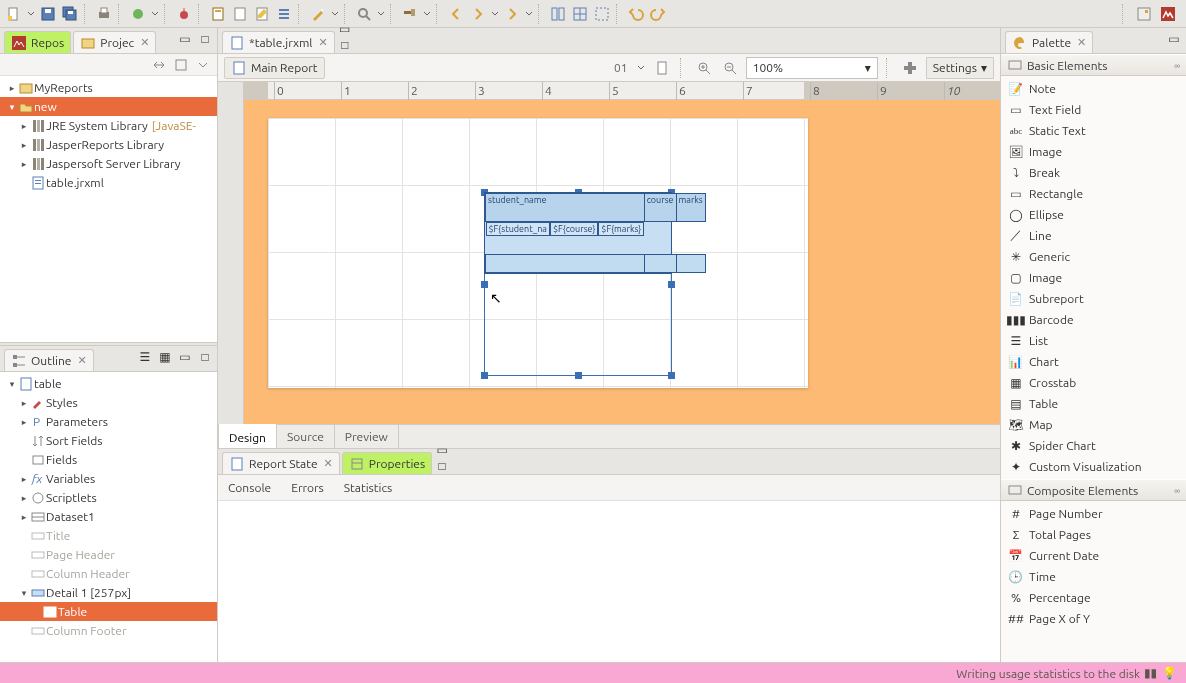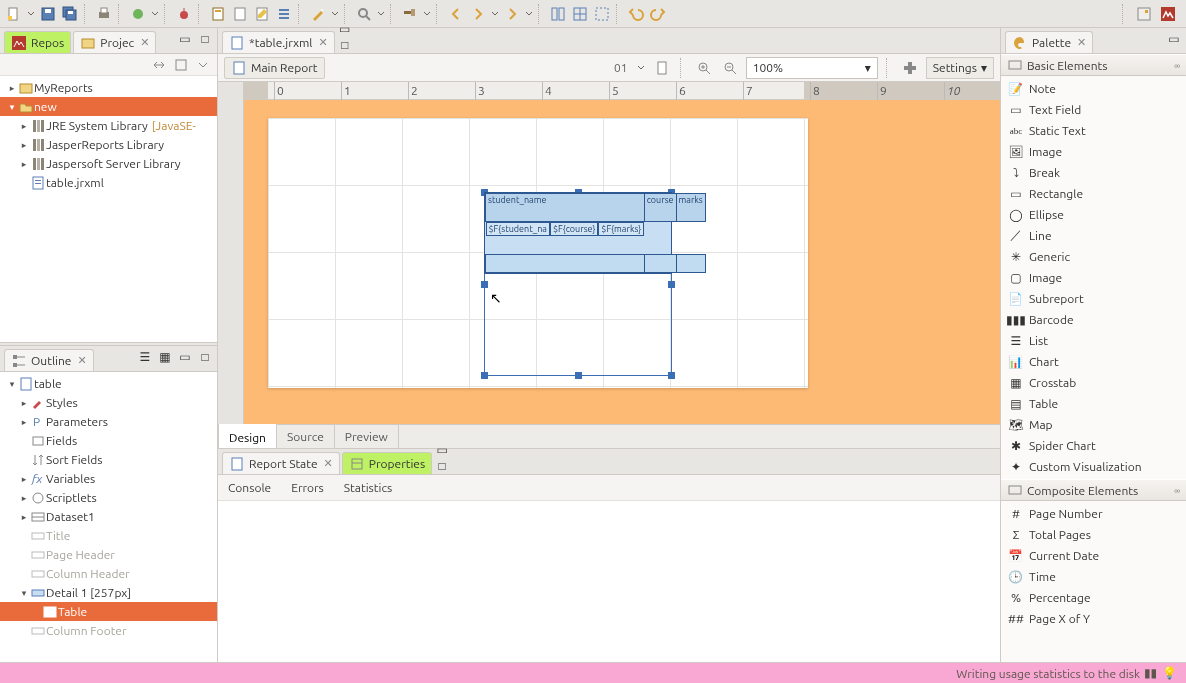--- a/index.html
+++ b/index.html
@@ -451,33 +451,33 @@
                 <svg class="svgicon" viewBox="0 0 16 16">
                   <text x="3" y="12" font-size="10" fill="#5a7fb5">P</text>
                 </svg>
               </span>
               <span>Parameters</span>
             </div>
           <div class="tree-item indent1">
               <span class="tw"></span>
               <span class="icon">
                 <svg class="svgicon" viewBox="0 0 16 16">
+                  <path d="M5 3v10M3 11l2 2 2-2M11 13V3M9 5l2-2 2 2" stroke="#888" fill="none"></path>
+                </svg>
+              </span>
+              <span>Sort Fields</span>
+            </div>
+          <div class="tree-item indent1">
+              <span class="tw"></span>
+              <span class="icon">
+                <svg class="svgicon" viewBox="0 0 16 16">
                   <rect x="3" y="4" width="10" height="8" fill="none" stroke="#888"></rect>
                 </svg>
               </span>
               <span>Fields</span>
-            </div>
-          <div class="tree-item indent1">
-              <span class="tw"></span>
-              <span class="icon">
-                <svg class="svgicon" viewBox="0 0 16 16">
-                  <path d="M5 3v10M3 11l2 2 2-2M11 13V3M9 5l2-2 2 2" stroke="#888" fill="none"></path>
-                </svg>
-              </span>
-              <span>Sort Fields</span>
             </div>
           <div class="tree-item indent1">
               <span class="tw">▸</span>
               <span class="icon">
                 <svg class="svgicon" viewBox="0 0 16 16">
                   <text x="2" y="12" font-size="9" font-style="italic" fill="#5a7fb5">fx</text>
                 </svg>
               </span>
               <span>Variables</span>
             </div>

